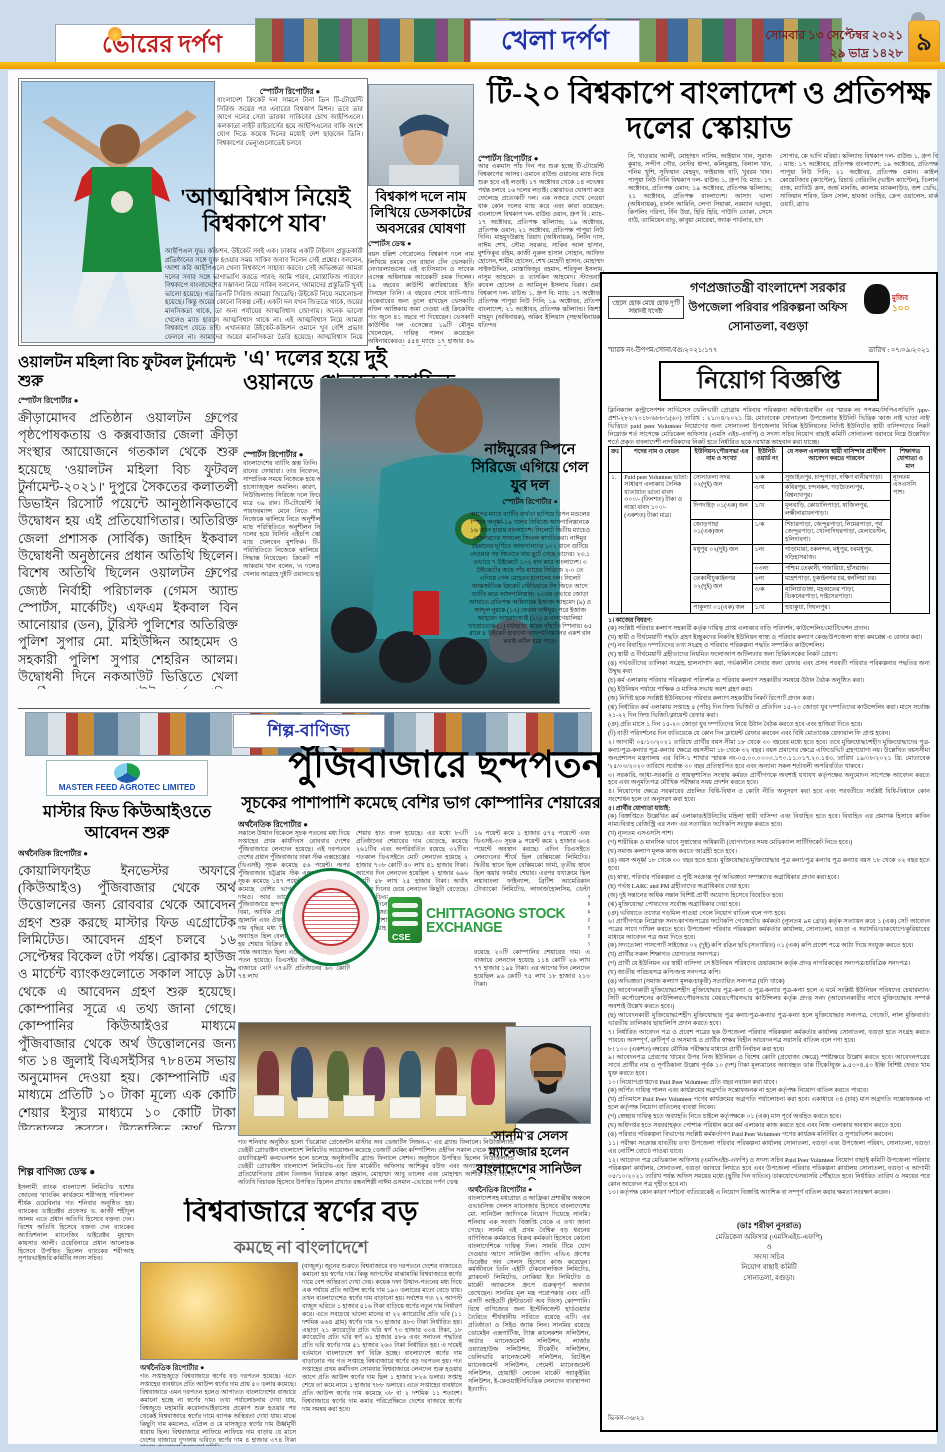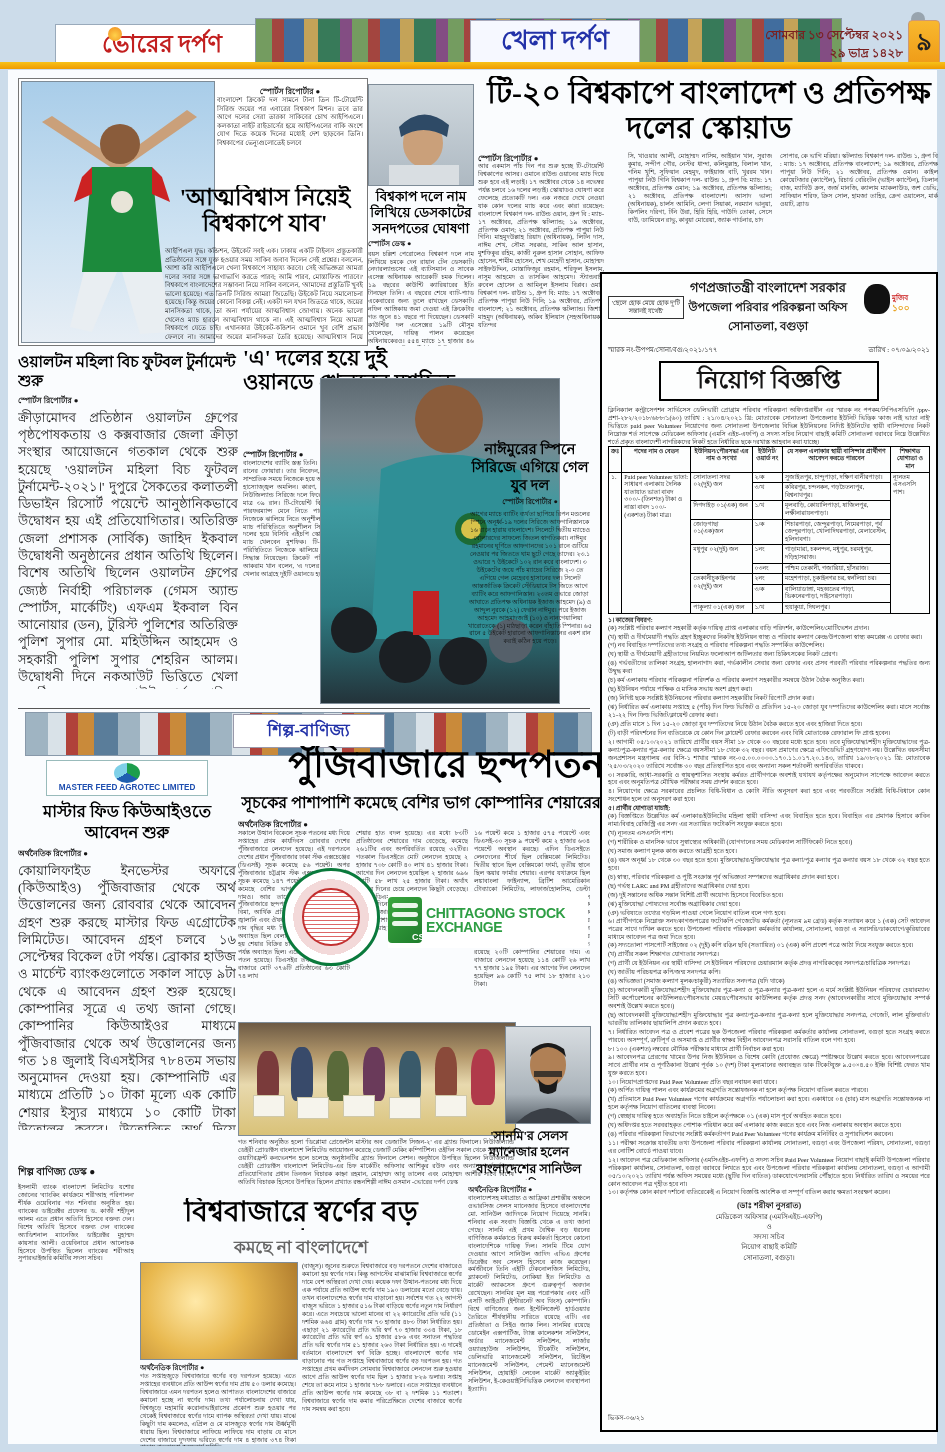--- a/index.html
+++ b/index.html
@@ -132,21 +132,21 @@
   </div>
 
   <div class="abs" style="left:368px;top:84px;width:106px;height:262px;">
     <div class="ph ph-doe" style="width:104px;height:100px;position:relative;">
       <svg width="104" height="100">
         <ellipse cx="54" cy="58" rx="20" ry="24" fill="#caa07a"></ellipse>
         <path d="M30 42 Q54 18 80 40 L78 52 Q54 38 32 52 Z" fill="#2e4a66"></path>
         <rect x="20" y="80" width="70" height="20" fill="#d9dee2"></rect>
       </svg>
     </div>
-    <div class="hl h-small ctr" style="margin-top:3px;">বিশ্বকাপ দলে নাম লিখিয়ে ডেসকাটের সনদপতের ঘোষণা</div>
+    <div class="hl h-small ctr" style="margin-top:3px;">বিশ্বকাপ দলে নাম লিখিয়ে ডেসকাটের অবসরের ঘোষণা</div>
     <div class="byline" style="font-size:7.2px;">স্পোর্টস ডেস্ক ●</div>
     <div class="j b62" style="height:96px;overflow:hidden;">বয়স চল্লিশ পেরোলেও বিশ্বকাপ দলে নাম লিখিয়ে চমকে দেন রায়ান টেন ডেসকাট। নেদারল্যান্ডসের এই ব্যাটসম্যান ও সাবেক এসেক্স অধিনায়ক আরেকটি চমক দিলেন। ১৯ বছরের কাউন্টি ক্যারিয়ারের ইতি টানছেন তিনি। এ বছরের শেষে ব্যাট-প্যাড একেবারের জন্য তুলে রাখছেন ডেসকাট। নফিন আঙ্গিকায় জমা দেওয়া এই ক্রিকেটার গত জুনে ৪১ বছরে পা দিয়েছেন। ডেসকাট কাউন্টির দল এসেক্সের ১৯টি মৌসুম খেলেছেন, দায়িত্ব পালন করেছেন অধিনায়কেরও। ৫৫৪ ম্যাচে ১৭ হাজার ৪৬ রানের পাশাপাশি ৩৪টি উইকেট নিয়েছেন।</div>
   </div>
 
   <div class="abs hl h-squad ctr" style="left:480px;top:76px;width:458px;height:74px;">টি-২০ বিশ্বকাপে বাংলাদেশ ও প্রতিপক্ষ দলের স্কোয়াড</div>
   <div class="abs byline" style="left:478px;top:152px;width:140px;">স্পোর্টস রিপোর্টার ●</div>
   <div class="abs j b62" style="left:478px;top:162px;width:126px;height:250px;">আর একমাস পাঁচ দিন পর শুরু হচ্ছে টি-টোয়েন্টি বিশ্বকাপের আসর। ওমানে রাউন্ড ওয়ানের ম্যাচ দিয়ে শুরু হবে এই লড়াই। ১৭ অক্টোবর থেকে ১৪ নভেম্বর পর্যন্ত চলবে ১৬ দলের লড়াই। স্কোয়াডও ঘোষণা করে ফেলেছে প্রত্যেকটি দল। এক নজরে দেখে নেওয়া যাক কোন দলের ম্যাচ করে এবং কারা রয়েছেন: বাংলাদেশ বিশ্বকাপ দল- রাউন্ড ওয়ান, গ্রুপ বি : ম্যাচ- ১৭ অক্টোবর, প্রতিপক্ষ স্কটল্যান্ড; ১৯ অক্টোবর, প্রতিপক্ষ ওমান; ২১ অক্টোবর, প্রতিপক্ষ পাপুয়া নিউ গিনি। মাহমুদউল্লাহ রিয়াদ (অধিনায়ক), লিটন দাস, নাঈম শেখ, সৌম্য সরকার, সাকিব আল হাসান, মুশফিকুর রহিম, কাজী নুরুল হাসান সোহান, আফিফ হোসেন, শামীম হোসেন, শেখ মেহেদী হাসান, মোহাম্মদ সাইফউদ্দিন, মোস্তাফিজুর রহমান, শরিফুল ইসলাম, নাসুম আহমেদ ও তাসকিন আহমেদ। স্ট্যান্ডবাই: রুবেল হোসেন ও আমিনুল ইসলাম বিপ্লব। ওমান বিশ্বকাপ দল- রাউন্ড ১, গ্রুপ বি: ম্যাচ: ১৭ অক্টোবর, প্রতিপক্ষ পাপুয়া নিউ গিনি; ১৯ অক্টোবর, প্রতিপক্ষ বাংলাদেশ; ২১ অক্টোবর, প্রতিপক্ষ স্কটল্যান্ড। জিশান মাহমুদ (অধিনায়ক), অকিব ইলিয়াস (সহঅধিনায়ক), যতিন্দর</div>
   <div class="abs j b62" style="left:628px;top:152px;width:144px;height:116px;">সি, খাওয়ার আলী, মোহাম্মদ নাসিম, আইয়ান খান, সুরাজ কুমার, সন্দীপ গৌর, নেস্টর ধান্দা, কলিমুল্লাহ, বিলাল খান, গনিম খুশি, সুফিয়ান মেহমুদ, ফাইয়াজ বাট, খুররম খান। পাপুয়া নিউ গিনি বিশ্বকাপ দল- রাউন্ড ১, গ্রুপ বি: ম্যাচ: ১৭ অক্টোবর, প্রতিপক্ষ ওমান; ১৯ অক্টোবর, প্রতিপক্ষ স্কটল্যান্ড; ২১ অক্টোবর, প্রতিপক্ষ বাংলাদেশ। আসাদ ভালা (অধিনায়ক), চার্লস আমিনি, লেগা সিয়াকা, নরম্যান ভানুয়া, কিপলিং দরিগা, টনি উরা, হিরি হিরি, গাউদি তোকা, সেসে বাউ, ড্যামিয়েন রাভু, কাবুয়া মোরেয়া, জ্যাক গার্ডনার, চাদ</div>
   <div class="abs j b62" style="left:780px;top:152px;width:158px;height:116px;">সোপার, কে ভাগি মরিয়া। স্কটল্যান্ড বিশ্বকাপ দল- রাউন্ড ১, গ্রুপ বি : ম্যাচ: ১৭ অক্টোবর, প্রতিপক্ষ বাংলাদেশ; ১৯ অক্টোবর, প্রতিপক্ষ পাপুয়া নিউ গিনি; ২১ অক্টোবর, প্রতিপক্ষ ওমান। কাইল কোয়েটজার (ক্যাপ্টেন), রিচার্ড বেরিংটন (ভাইস ক্যাপ্টেন), ডিলান বাজ, ম্যাথিউ ক্রস, জর্জ মানজি, ক্যালাম ম্যাকলাউড, জশ ডেভি, সাফিয়ান শরিফ, ক্রিস সোল, হামজা তাহির, ক্রেগ ওয়ালেস, মার্ক ওয়াট, ব্র্যাড</div>
 
@@ -201,21 +201,21 @@
   <div class="abs j b62" style="left:356px;top:829px;width:112px;height:184px;">শেয়ার হাত বদল হয়েছে। এর মধ্যে ৮৩টি প্রতিষ্ঠানের শেয়ারের দাম বেড়েছে, কমেছে ২৬১টির এবং অপরিবর্তিত রয়েছে ৩২টির। গতকাল ডিএসইতে মোট লেনদেন হয়েছে ২ হাজার ৭০৮ কোটি ৪০ লাখ ৪১ হাজার টাকা। আগের দিন লেনদেন হয়েছিল ২ হাজার ৬৯৬ কোটি ৫৮ লাখ ২৫ হাজার টাকা। অর্থাৎ আগের দিনের চেয়ে লেনদেন কিছুটা বেড়েছে। এদিন ডিএসইর প্রধান সূচক ডিএসইএক্স আগের দিনের চেয়ে ৫৬ দশমিক ৬৫ পয়েন্ট কমে ৭ হাজার ২০২ পয়েন্টে দাঁড়িয়েছে। প্রধান সূচকের পাশাপাশি ডিএসইর অন্য সূচকগুলোর মধ্যে শরিয়াহ সূচক</div>
   <div class="abs j b62" style="left:474px;top:829px;width:116px;height:184px;">১৬ পয়েন্ট কমে ১ হাজার ৫৭৫ পয়েন্টে এবং ডিএসই-৩০ সূচক ৯ পয়েন্ট কমে ২ হাজার ৬৩৪ পয়েন্টে অবস্থান করছে। এদিন ডিএসইতে লেনদেনের শীর্ষে ছিল বেক্সিমকো লিমিটেড। দ্বিতীয় স্থানে ছিল বেক্সিমকো ফার্মা, তৃতীয় স্থানে ছিল স্কয়ার ফার্মার শেয়ার। এরপর যথাক্রমে ছিল লঙ্কাবাংলা ফাইন্যান্স, ব্রিটিশ আমেরিকান টোব্যাকো লিমিটেড, লাফার্জহোলসিম, ডেল্টা লাইফ ইন্স্যুরেন্স, ন্যাশনাল হাউজিং ফাইন্যান্স এবং মেঘনা লাইফ ইন্স্যুরেন্স লিমিটেড। এদিকে চট্টগ্রাম স্টক এক্সচেঞ্জের (সিএসই) সার্বিক সূচক সিএএসপিআই ১৪৭ পয়েন্ট কমে ২০ হাজার ৯৮৪ পয়েন্টে দাঁড়িয়েছে। সিএসইতে লেনদেন হওয়া ৩৩০টি প্রতিষ্ঠানের মধ্যে ৯৬টির শেয়ারের দাম বেড়েছে। কমেছে ২১৪টির এবং অপরিবর্তিত রয়েছে ২০টি কোম্পানির শেয়ারের দাম। এ বাজারে লেনদেন হয়েছে ১১৪ কোটি ২৬ লাখ ৭৭ হাজার ১৯৫ টাকা। এর আগের দিন লেনদেন হয়েছিল ৯৬ কোটি ৭৫ লাখ ১৮ হাজার ২১৩ টাকা।</div>
   <div class="abs dse" style="left:282px;top:868px;width:92px;height:92px;background-color:#fff;">
     <div class="dse-in"></div>
   </div>
   <div class="abs cse" style="left:388px;top:892px;width:200px;height:56px;">
     <div class="cse-ico">
       <i style="top:6px;"></i>
         <i style="top:15px;"></i>
         <i style="top:24px;"></i>
-      <span style="position:absolute;left:4px;bottom:1px;color:#fff;font-size:9px;font-weight:bold;font-family:'Liberation Sans',sans-serif;margin-left:20px;">CSE</span>
+      <span style="position:absolute;left:4px;bottom:1px;color:#fff;font-size:9px;font-weight:bold;font-family:'Liberation Sans',sans-serif;">CSE</span>
     </div>
     <div class="cse-txt">CHITTAGONG STOCK EXCHANGE</div>
   </div>
 
   <div class="abs ph ph-diploma" style="left:238px;top:1022px;width:276px;height:112px;">
     <div class="figure" style="left:18px;top:28px;width:22px;height:50px;background:#7a3b3b;"></div>
     <div class="figure" style="left:52px;top:24px;width:22px;height:54px;background:#384a6a;"></div>
     <div class="figure" style="left:88px;top:28px;width:22px;height:50px;background:#5a6a3a;"></div>
     <div class="figure" style="left:124px;top:24px;width:22px;height:54px;background:#6a3a5a;"></div>
     <div class="figure" style="left:160px;top:28px;width:22px;height:50px;background:#3a5a6a;"></div>
@@ -386,21 +386,21 @@
         <div>(খ) প্রতিমাসে Paid Peer Volunteer গণের কার্যক্রমের অগ্রগতি পর্যালোচনা করা হবে। একাধারে ০৪ (চার) মাস অগ্রগতি সন্তোষজনক না হলে কর্তৃপক্ষ নিয়োগ বাতিলের ব্যবস্থা নিবেন।</div>
         <div>(গ) স্বেচ্ছায় দায়িত্ব হতে অব্যাহতি নিতে চাইলে কর্তৃপক্ষকে ০১ (এক) মাস পূর্বে অবহিত করতে হবে।</div>
         <div>(ঘ) অধিদপ্তর হতে সরবরাহকৃত পোশাক পরিধান করে কর্ম এলাকার কাজ করতে হবে এবং নিজ এলাকায় অবস্থান করতে হবে।</div>
         <div>(ঙ) পরিবার পরিকল্পনা বিভাগের সংশ্লিষ্ট কর্মকর্তাগণ Paid Peer Volunteer গণের কার্যক্রম মনিটরিং ও সুপারভিশন করবেন।</div>
       </div>
     <div class="b62 j nlist">
         <div>১১।  পরীক্ষা সংক্রান্ত যাবতীয় তথ্য উপজেলা পরিবার পরিকল্পনা কার্যালয় সোনাতলা, বগুড়া এবং উপজেলা পরিষদ, সোনাতলা, বগুড়া এর নোটিশ বোর্ডে পাওয়া যাবে।</div>
         <div>১২।  আবেদন পত্র মেডিক্যাল অফিসার (এমসিএইচ-এফপি) ও সদস্য সচিব Paid Peer Volunteer নিয়োগ বাছাই কমিটি উপজেলা পরিবার পরিকল্পনা কার্যালয়, সোনাতলা, বগুড়া বরাবরে লিখতে হবে এবং উপজেলা পরিবার পরিকল্পনা কার্যালয় সোনাতলা, বগুড়া এ আগামী ০৫/১০/২০২১ তারিখ পর্যন্ত অফিস সময়ের মধ্যে (ছুটির দিন ব্যতিত) ডাকযোগে/সরাসরি পৌঁছাতে হবে। নির্ধারিত তারিখ ও সময়ের পরে কোন আবেদন পত্র গৃহীত হবে না।</div>
         <div>১৩।  কর্তৃপক্ষ কোন কারণ দর্শানো ব্যতিরেকেই এ নিয়োগ বিজ্ঞপ্তি আংশিক বা সম্পূর্ণ বাতিল করার ক্ষমতা সংরক্ষণ করেন।</div>
       </div>
-    <div class="sig" style="margin-top:4px;">
+    <div class="sig" style="margin-top:24px;">
       <div class="nm">(ডাঃ শরীফা নুসরাত)</div>
       <div>
           <div>মেডিকেল অফিসার (এমসিএইচ-এফপি)</div>
           <div>ও</div>
           <div>সদস্য সচিব</div>
           <div>নিয়োগ বাছাই কমিটি</div>
           <div>সোনাতলা, বগুড়া।</div>
         </div>
     </div>
     <div style="position:absolute;left:6px;bottom:6px;font-size:6.5px;">ভিকস-০৬/২১</div>

